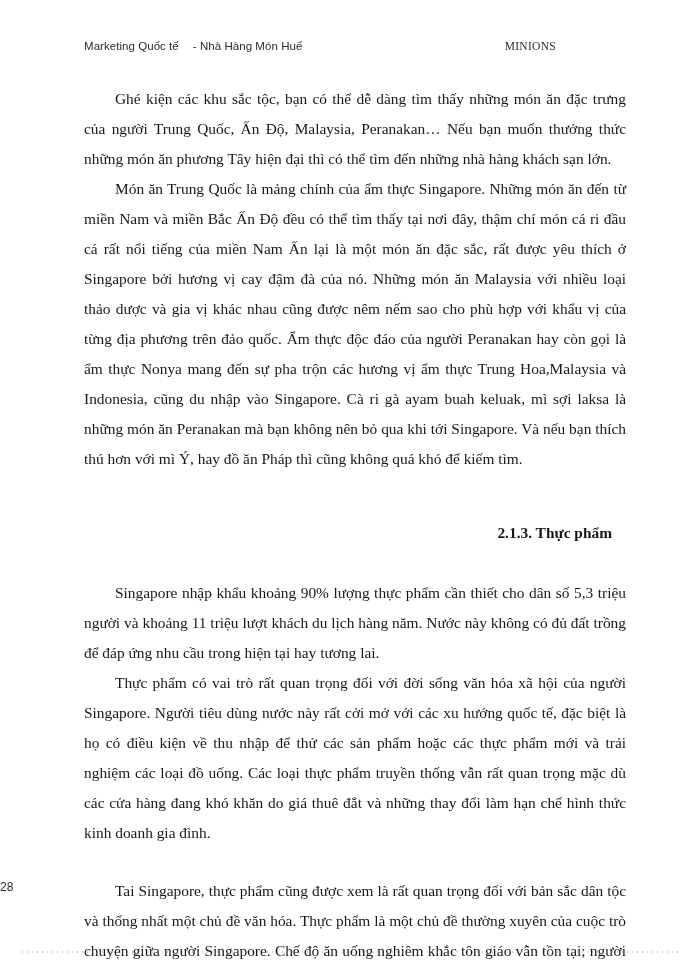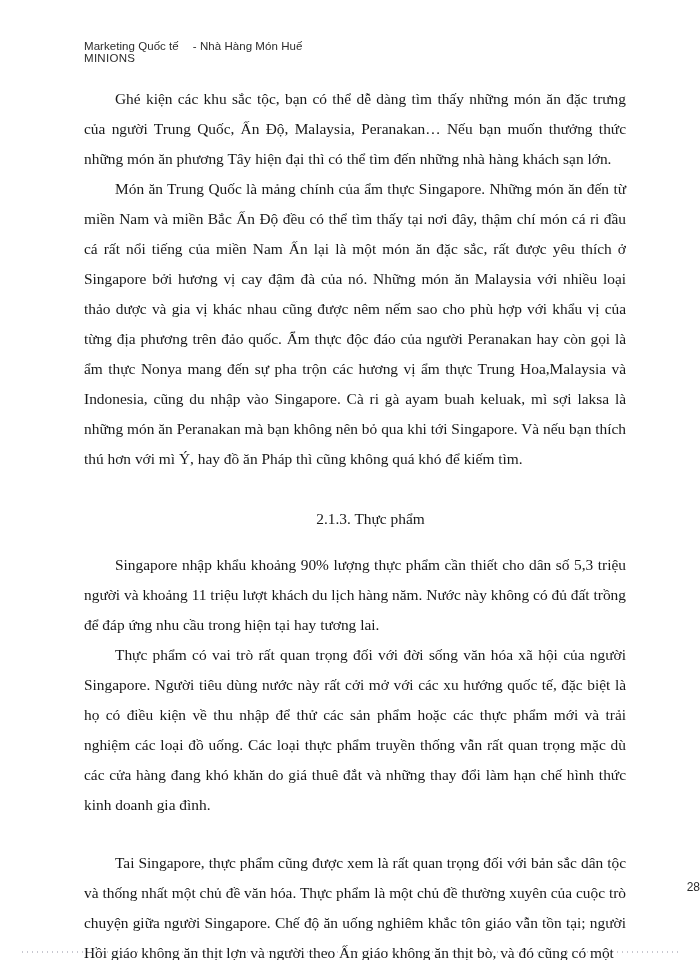--- a/index.html
+++ b/index.html
@@ -29,33 +29,33 @@
     left: 84px;
     right: 60px;
     height: 20px;
     display: flex;
     align-items: baseline;
     justify-content: space-between;
     font-family: "Liberation Sans", "DejaVu Sans", sans-serif;
     font-size: 11.5px;
     letter-spacing: 0.05px;
     color: #2b2b2b;
-    flex-direction: column;
   }
   .header-left {
     white-space: nowrap;
   }
   .header-left .sep {
     display: inline-block;
     padding-left: 14px;
   }
   .header-right {
     white-space: nowrap;
     margin-right: 84px;
     letter-spacing: 0.3px;
+    font-family: Liberation Serif, serif;
   }
 
   
   .content {
     position: absolute;
     top: 84px;
     left: 84px;
     width: 542px;
     font-size: 15.4px;
     line-height: 30px;
@@ -67,39 +67,39 @@
   p.para {
     margin: 0;
     text-indent: 31px;
     text-align: justify;
   }
   p.para.last-left {
     text-align: justify;
   }
 
   .heading {
-    margin: 0;
+    margin: 14px;
     font-size: 15.4px;
-    font-weight: normal;
+    font-weight: bold;
     line-height: 30px;
     text-indent: 31px;
-    text-align: center;
+    text-align: right;
   }
 
   .gap-before-heading { height: 30px; }
   .gap-after-heading  { height: 16px; }
   .gap-paragraph      { height: 28px; }
 
   
   .folio {
     position: absolute;
     top: 880px;
     left: 0;
     width: 700px;
-    text-align: right;
+    text-align: left;
     font-family: "Liberation Sans", "DejaVu Sans", sans-serif;
     font-size: 12px;
     color: #2b2b2b;
   }
 
   
   .speckle {
     position: absolute;
     left: 22px;
     right: 22px;

